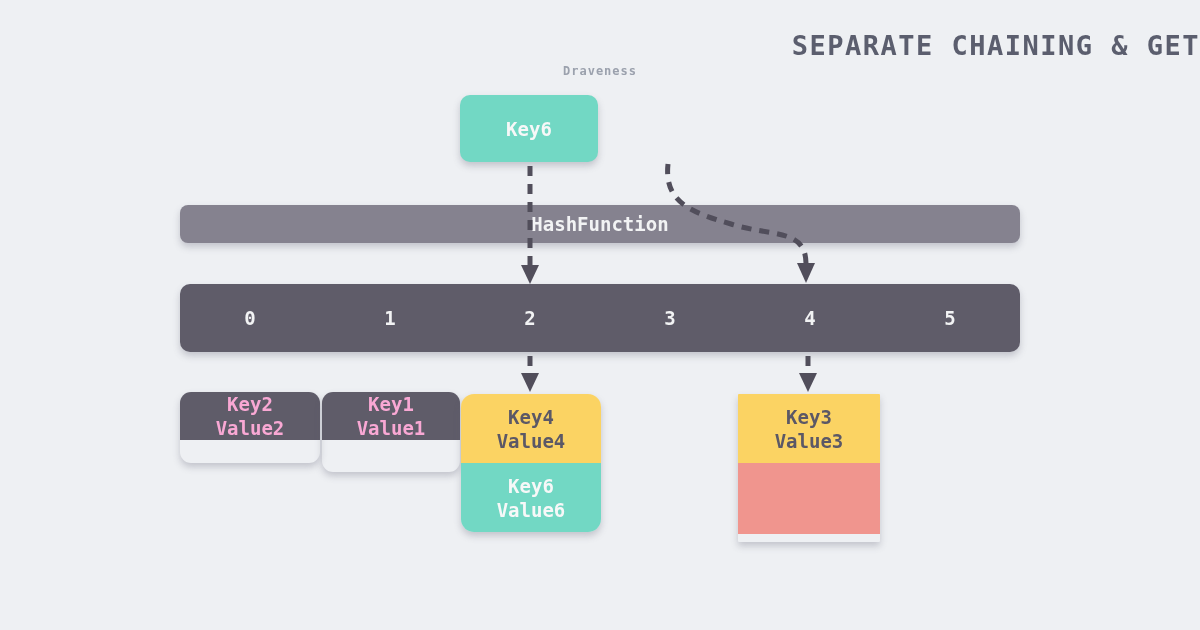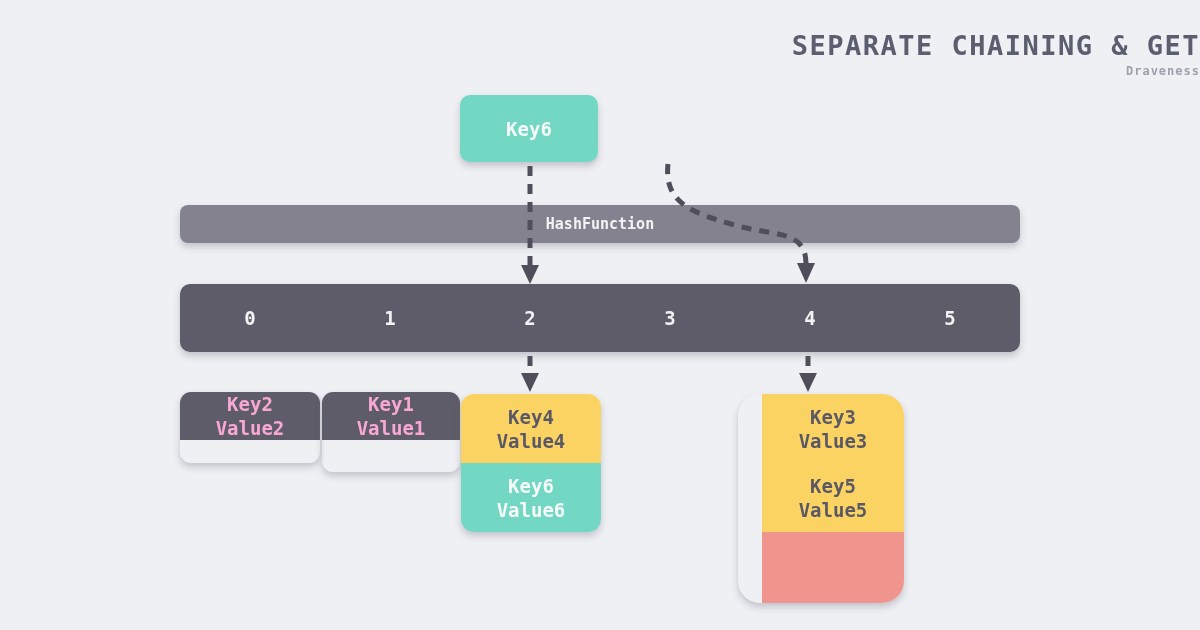--- a/index.html
+++ b/index.html
@@ -24,21 +24,21 @@
     font-size: 27px;
     font-weight: bold;
     letter-spacing: 1.5px;
     color: #5b5e6e;
   }
   .subtitle {
     position: absolute;
     top: 64px;
     left: 0;
     width: 100%;
-    text-align: right;
+    text-align: center;
     font-size: 12px;
     font-weight: bold;
     letter-spacing: 1px;
     color: #9ba1ad;
   }
   .shadowed {
     box-shadow: 0 4px 7px rgba(96, 96, 116, 0.30);
   }
   .key-box {
     position: absolute;
@@ -60,21 +60,21 @@
     position: absolute;
     left: 180px;
     top: 205px;
     width: 840px;
     height: 38px;
     background: #85828f;
     border-radius: 8px;
     display: flex;
     align-items: center;
     justify-content: center;
-    font-size: 15px;
+    font-size: 19px;
     font-weight: bold;
     color: #f2f3f4;
   }
   .slot-bar {
     position: absolute;
     left: 180px;
     top: 284px;
     width: 840px;
     height: 68px;
     background: #5f5c69;
@@ -107,21 +107,21 @@
     line-height: 24px;
     width: 100%;
   }
   .cell.slate  { background: #5f5c69; color: #f9a8d4; }
   .cell.yellow { background: #fbd363; color: #5b5866; }
   .cell.teal   { background: #72d8c4; color: #f7f8f8; }
   .cell.pink   { background: #f0958e; color: #5b5866; }
   .bucket.b0 { left: 180px; top: 392px; width: 140px; height: 71px; }
   .bucket.b1 { left: 322px; top: 392px; width: 138px; height: 80px; }
   .bucket.b2 { left: 461px; top: 394px; width: 140px; height: 138px; border-radius: 13px; }
-  .bucket.b4 { left: 738px; top: 394px; width: 142px; height: 209px; border-radius: 22px; padding-left: 24px; }
+  .bucket.b4 { left: 738px; top: 394px; width: 142px; height: 148px; border-radius: 1px; }
   .b2 .cell { height: 69px; }
   .b4 .cell.yellow { height: 69px; }
   .b4 .cell.pink   { height: 71px; }
   .arrows {
     position: absolute;
     left: 0;
     top: 0;
     width: 1200px;
     height: 630px;
     pointer-events: none;
@@ -170,24 +170,20 @@
     <div class="cell teal">
       <span>Key6</span>
       <span>Value6</span>
     </div>
   </div>
 
   <div class="bucket b4 shadowed">
     <div class="cell yellow">
       <span>Key3</span>
       <span>Value3</span>
-    </div>
-    <div class="cell yellow">
-      <span>Key5</span>
-      <span>Value5</span>
     </div>
     <div class="cell pink"></div>
   </div>
 
   <svg class="arrows" viewBox="0 0 1200 630" xmlns="http://www.w3.org/2000/svg">
     <g stroke="#514e5b" stroke-width="5" fill="none" stroke-dasharray="10 8">
       <path d="M530 166 L530 266"></path>
       <path d="M668 164 C664 202, 690 212, 731 224 C772 237, 806 228, 806 264"></path>
       <path d="M530 356 L530 374"></path>
       <path d="M808 356 L808 374"></path>

